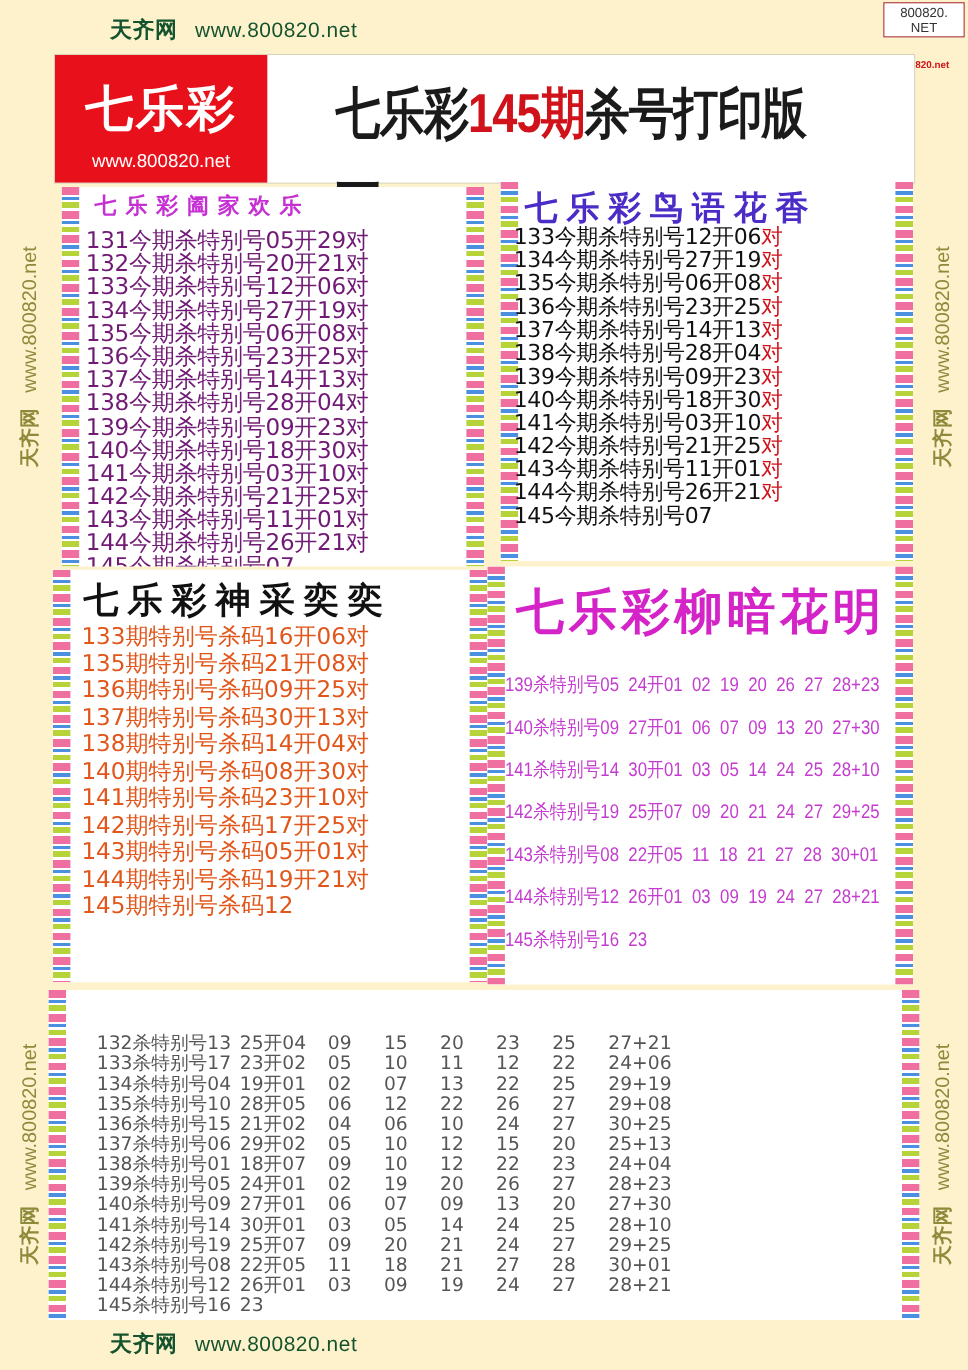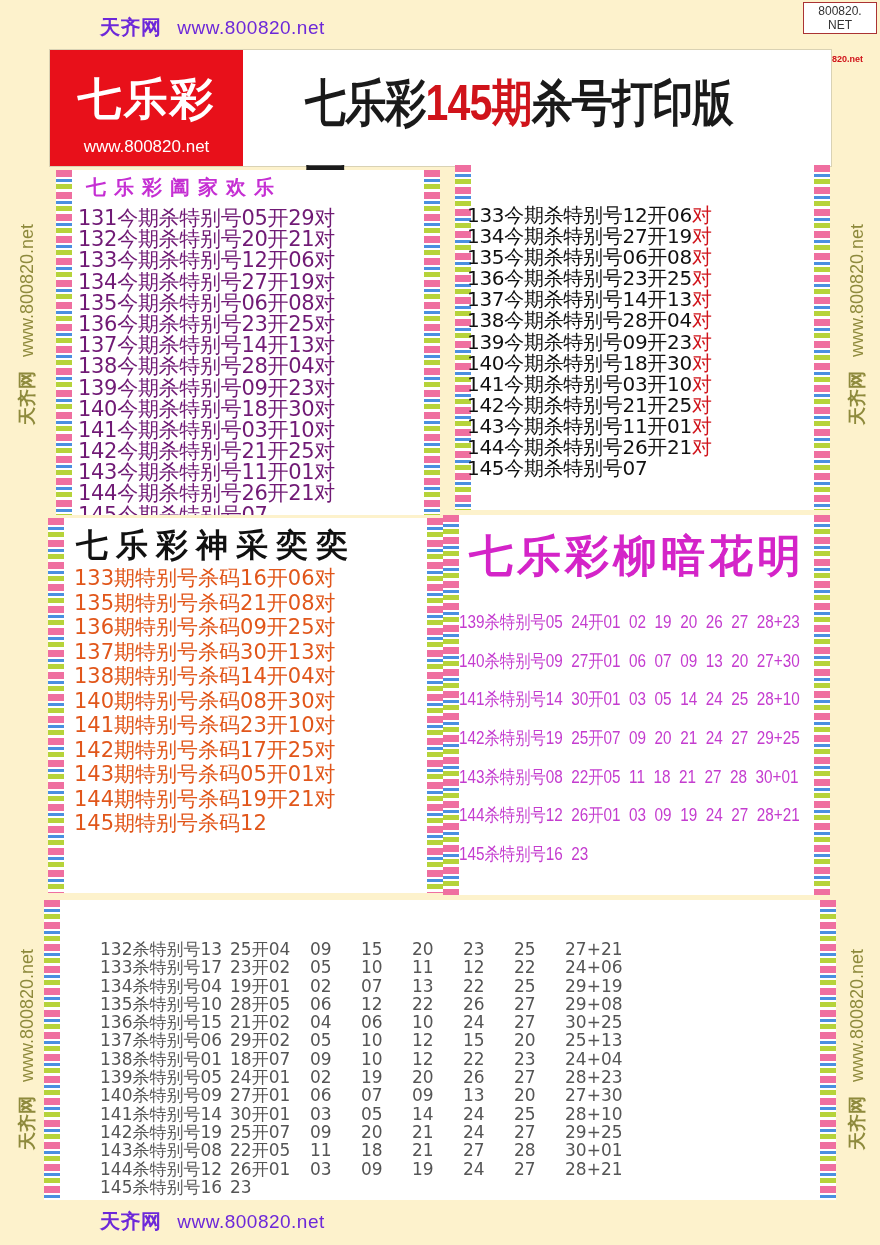--- a/index.html
+++ b/index.html
@@ -2,21 +2,21 @@
 <html><head>
 <meta charset="utf-8">
 <style>
   html, body { margin:0; padding:0; }
   body {
     width:880px; height:1245px; position:relative; overflow:hidden;
     background:#fdf2cc;
     font-family:"DejaVu Sans", sans-serif;
   }
   .wm-top, .wm-bottom {
-    position:absolute; left:100px; color:#6d28d9; font-size:19px;
+    position:absolute; left:100px; color:#14532d; font-size:19px;
     font-family:"Liberation Sans", sans-serif; letter-spacing:0.5px;text-align:center;
   }
   .wm-top { top:14px; }
   .wm-bottom { top:1208px; }
   .wm-top .cn, .wm-bottom .cn { font-weight:bold; margin-right:10px; font-size:20px; }
   .side {
     position:absolute; color:#8e8a3c; font-size:18px;
     font-family:"Liberation Sans", sans-serif;
     transform-origin:left top; white-space:nowrap;
   }
@@ -87,21 +87,21 @@
 
   
   .p4 { left:443px; top:515px; width:387px; height:380px; }
   .p4 .panel-title { position:absolute; left:26px; top:12px; font-size:44px; color:#d424c8; letter-spacing:4px; }
   .p4 .rows { position:absolute; left:16px; top:88px; font-size:18px; color:#c43ccf; font-family:"Liberation Sans", sans-serif; }
   .p4 .row { height:38.7px; line-height:38.7px; transform:scaleX(0.85); transform-origin:left center; }
 
   
   .p5 { left:44px; top:900px; width:792px; height:300px; }
   .p5 .panel-title { position:absolute; left:40px; top:2px; font-size:38px; color:#c32ad0; letter-spacing:20px; }
-  .p5 .rows { position:absolute; left:56px; top:40px; font-size:17px; color:#555; }
+  .p5 .rows { position:absolute; left:44px; top:40px; font-size:17px; color:#555; }
   .p5 .row { height:18.3px; line-height:18.3px; }
   .p5 .row span.cell { display:inline-block; }
 </style>
 </head>
 <body>
 
 <div class="wm-top">
   <span class="cn">天齐网</span>
   <span>www.800820.net</span>
 </div>
@@ -157,20 +157,21 @@
       <div class="row">142今期杀特别号21开25对</div>
       <div class="row">143今期杀特别号11开01对</div>
       <div class="row">144今期杀特别号26开21对</div>
       <div class="row">145今期杀特别号07</div>
     </div>
 </div>
 
 <div class="panel p2">
   <div class="deco-l"></div>
   <div class="deco-r"></div>
+  <div class="panel-title">七乐彩鸟语花香</div>
   <div class="rows" id="p2-rows">
       <div class="row"><span>133今期杀特别号12开06</span><span class="ok">对</span></div>
       <div class="row"><span>134今期杀特别号27开19</span><span class="ok">对</span></div>
       <div class="row"><span>135今期杀特别号06开08</span><span class="ok">对</span></div>
       <div class="row"><span>136今期杀特别号23开25</span><span class="ok">对</span></div>
       <div class="row"><span>137今期杀特别号14开13</span><span class="ok">对</span></div>
       <div class="row"><span>138今期杀特别号28开04</span><span class="ok">对</span></div>
       <div class="row"><span>139今期杀特别号09开23</span><span class="ok">对</span></div>
       <div class="row"><span>140今期杀特别号18开30</span><span class="ok">对</span></div>
       <div class="row"><span>141今期杀特别号03开10</span><span class="ok">对</span></div>

